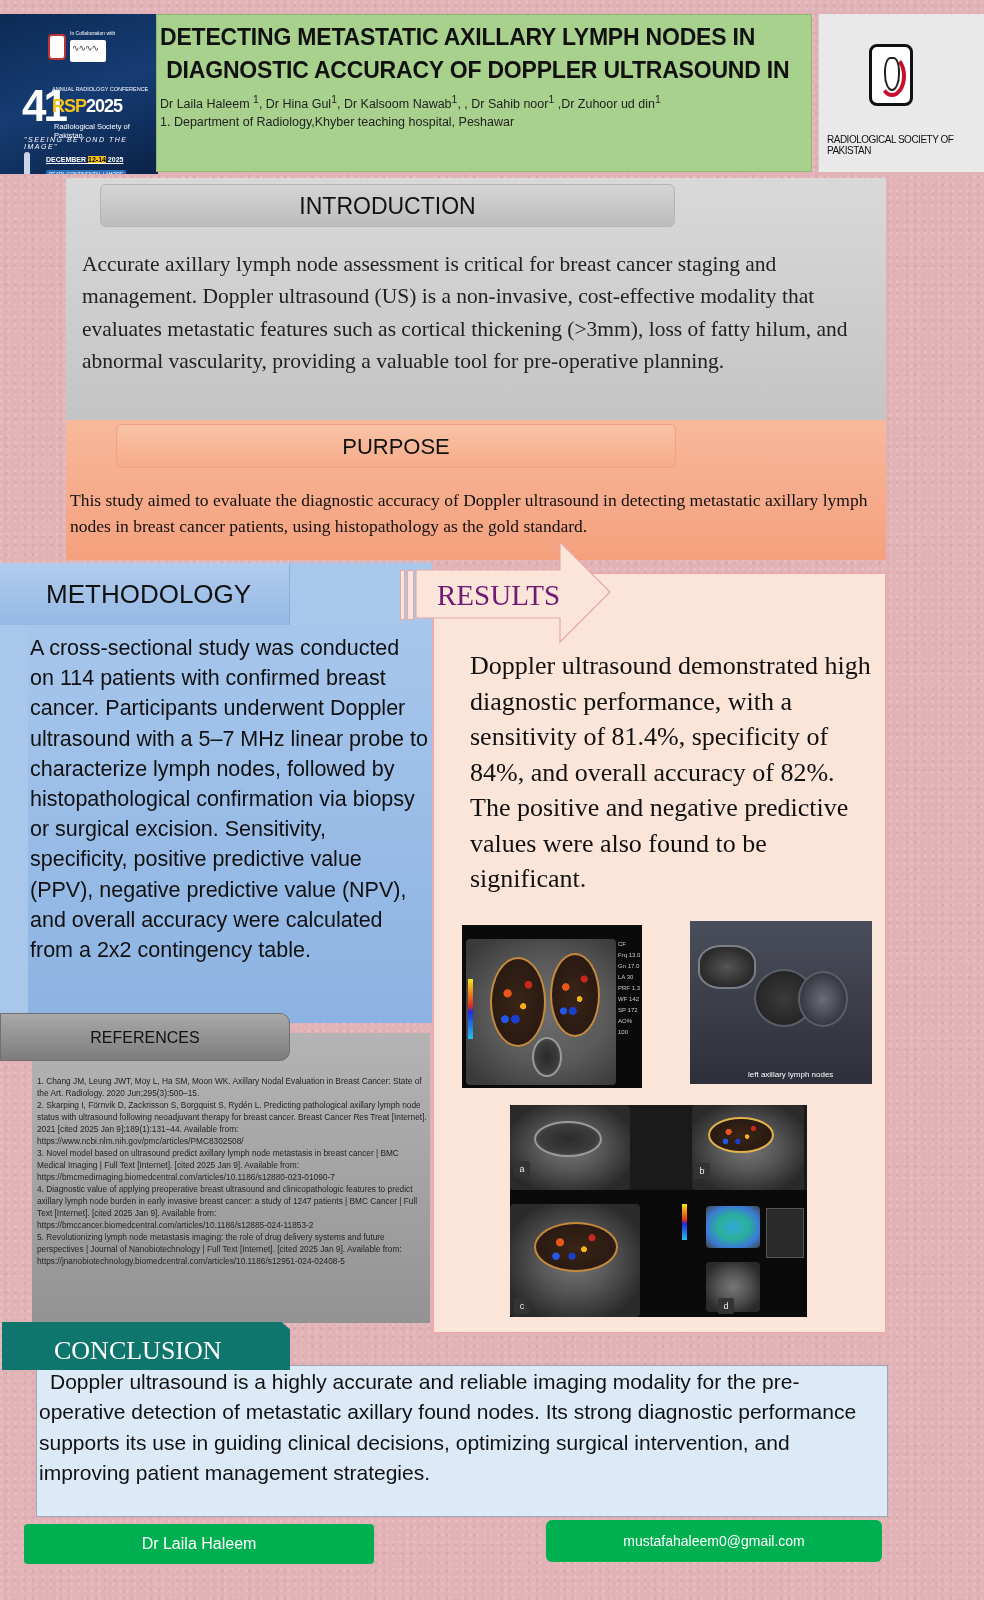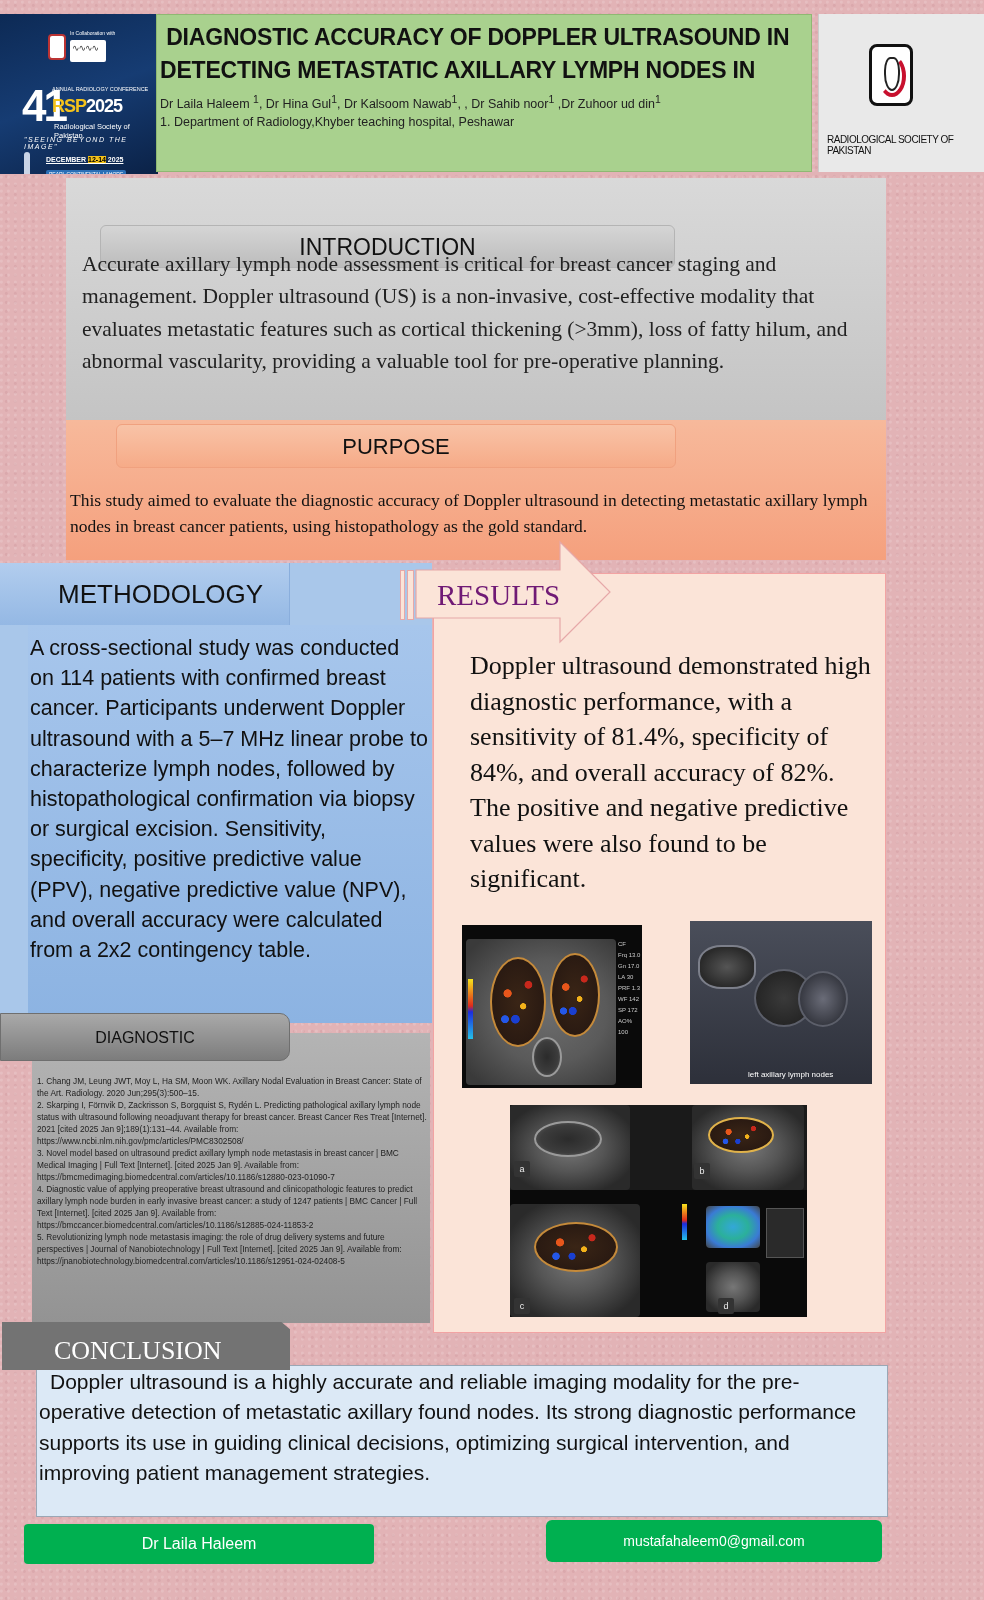--- a/index.html
+++ b/index.html
@@ -72,21 +72,21 @@
 
   
   .intro-panel {
     left: 66px; top: 178px; width: 820px; height: 242px;
     background: linear-gradient(#d9d9d9, #c4c4c4);
   }
   .section-tab-gray {
     left: 100px; top: 184px; width: 575px; height: 43px;
     background: linear-gradient(#d5d5d5, #bcbcbc);
     border-radius: 6px; border: 1px solid #b4b4b4;
-    text-align: center; line-height: 43px; font-size: 23px; color: #111; margin-top: 41px;
+    text-align: center; line-height: 43px; font-size: 23px; color: #111;
   }
   .intro-text {
     left: 82px; top: 248px; width: 790px;
     font-family: "Liberation Serif", serif; font-size: 21.5px; line-height: 32.3px; color: #222;
   }
 
   
   .purpose-panel {
     left: 66px; top: 420px; width: 820px; height: 140px;
     background: linear-gradient(#f7b99b, #f5a07d);
@@ -108,21 +108,21 @@
     background: #a9c7ea;
   }
   .method-panel-lower {
     left: 28px; top: 625px; width: 404px; height: 398px;
     background: linear-gradient(#a7c6ec, #8cb3e2);
   }
   .section-tab-blue {
     left: 0; top: 563px; width: 290px; height: 62px;
     background: linear-gradient(#b2cdee, #94b8e4);
     border-right: 1px solid #8aaedc;
-    font-size: 26px; line-height: 62px; padding-left: 58px; color: #111;
+    font-size: 26px; line-height: 62px; padding-left: 46px; color: #111;
   }
   .method-text {
     left: 30px; top: 633px; width: 398px;
     font-size: 21.5px; line-height: 30.2px; color: #111;
   }
 
   
   .results-panel {
     left: 433px; top: 573px; width: 453px; height: 760px;
     background: #fbe4d8; border: 1px solid #f2a3a3;
@@ -181,21 +181,21 @@
   }
   .refs-list li { list-style: none; }
 
   
   .conclusion-panel {
     left: 36px; top: 1365px; width: 852px; height: 152px;
     background: #dce9f6; border: 1px solid #9aa7b5;
   }
   .section-tab-conclusion {
     left: 2px; top: 1322px; width: 288px; height: 48px;
-    background: #737373;
+    background: #0f766e;
     clip-path: polygon(0 0, 97% 0, 100% 15%, 100% 100%, 0 100%);
     color: #fff; font-family: "Liberation Serif", serif;
     font-size: 26px; line-height: 58px; padding-left: 52px;
   }
   .conclusion-text {
     left: 39px; top: 1367px; width: 845px;
     font-size: 21px; line-height: 30.3px; color: #111; text-indent: 11px;
   }
 
   
@@ -222,22 +222,22 @@
   <div class="rsp"><span class="y">RSP</span><span>2025</span></div>
   <div class="society">Radiological Society of Pakistan</div>
   <div class="tagline">"SEEING BEYOND THE IMAGE"</div>
   <div class="minaret"></div>
   <div class="dates"><span>DECEMBER </span><span class="hl">12-14</span><span> 2025</span></div>
   <div class="venue">PEARL CONTINENTAL LAHORE</div>
 </div>
 
 <div class="abs title-box">
   <h1>
+    <div>DETECTING METASTATIC AXILLARY LYMPH NODES IN</div>
     <div style="white-space:pre"> DIAGNOSTIC ACCURACY OF DOPPLER ULTRASOUND IN</div>
-    <div>DETECTING METASTATIC AXILLARY LYMPH NODES IN</div>
   </h1>
   <div class="authors">
     <span>Dr Laila Haleem </span><sup>1</sup><span>, </span><span>Dr Hina Gul</span><sup>1</sup><span>, </span><span>Dr Kalsoom Nawab</span><sup>1</sup><span>, , </span><span>Dr Sahib noor</span><sup>1</sup><span> ,</span><span>Dr Zuhoor ud din</span><sup>1</sup>
   </div>
   <div class="affil">1. Department of Radiology,Khyber teaching hospital, Peshawar</div>
 </div>
 
 <div class="abs rsp-logo-box">
   <div class="rsp-emblem">
     <div class="crescent"></div>
@@ -305,21 +305,21 @@
   </div>
   <div style="position:absolute;left:194px;top:95px;width:103px;height:117px;background:#0a0a0a;">
     <div class="scan" style="left:2px;top:6px;width:54px;height:42px;background:radial-gradient(ellipse,#33a7d9 0%,#2bb09a 40%,#3a7bd5 70%,#444 100%);"></div>
     <div class="scan" style="left:2px;top:62px;width:54px;height:50px;"></div>
     <div style="position:absolute;left:62px;top:8px;width:38px;height:50px;background:#2a2a2a;border:1px solid #555;"></div>
     <div class="us-letter" style="left:14px;top:98px;">d</div>
   </div>
 </div>
 
 <div class="abs refs-panel"></div>
-<div class="abs section-tab-darkgray">DIAGNOSTIC</div>
+<div class="abs section-tab-darkgray">REFERENCES</div>
 <ul class="abs refs-list">
   <li>1.   Chang JM, Leung JWT, Moy L, Ha SM, Moon WK. Axillary Nodal Evaluation in Breast Cancer: State of the Art. Radiology. 2020 Jun;295(3):500–15.</li>
   <li>2.   Skarping I, Förnvik D, Zackrisson S, Borgquist S, Rydén L. Predicting pathological axillary lymph node status with ultrasound following neoadjuvant therapy for breast cancer. Breast Cancer Res Treat [Internet]. 2021 [cited 2025 Jan 9];189(1):131–44. Available from: https://www.ncbi.nlm.nih.gov/pmc/articles/PMC8302508/</li>
   <li>3.   Novel model based on ultrasound predict axillary lymph node metastasis in breast cancer | BMC Medical Imaging | Full Text [Internet]. [cited 2025 Jan 9]. Available from: https://bmcmedimaging.biomedcentral.com/articles/10.1186/s12880-023-01090-7</li>
   <li>4.   Diagnostic value of applying preoperative breast ultrasound and clinicopathologic features to predict axillary lymph node burden in early invasive breast cancer: a study of 1247 patients | BMC Cancer | Full Text [Internet]. [cited 2025 Jan 9]. Available from: https://bmccancer.biomedcentral.com/articles/10.1186/s12885-024-11853-2</li>
   <li>5.   Revolutionizing lymph node metastasis imaging: the role of drug delivery systems and future perspectives | Journal of Nanobiotechnology | Full Text [Internet]. [cited 2025 Jan 9]. Available from: https://jnanobiotechnology.biomedcentral.com/articles/10.1186/s12951-024-02408-5</li>
 </ul>
 
 <div class="abs conclusion-panel"></div>
 <div class="abs section-tab-conclusion">CONCLUSION</div>

